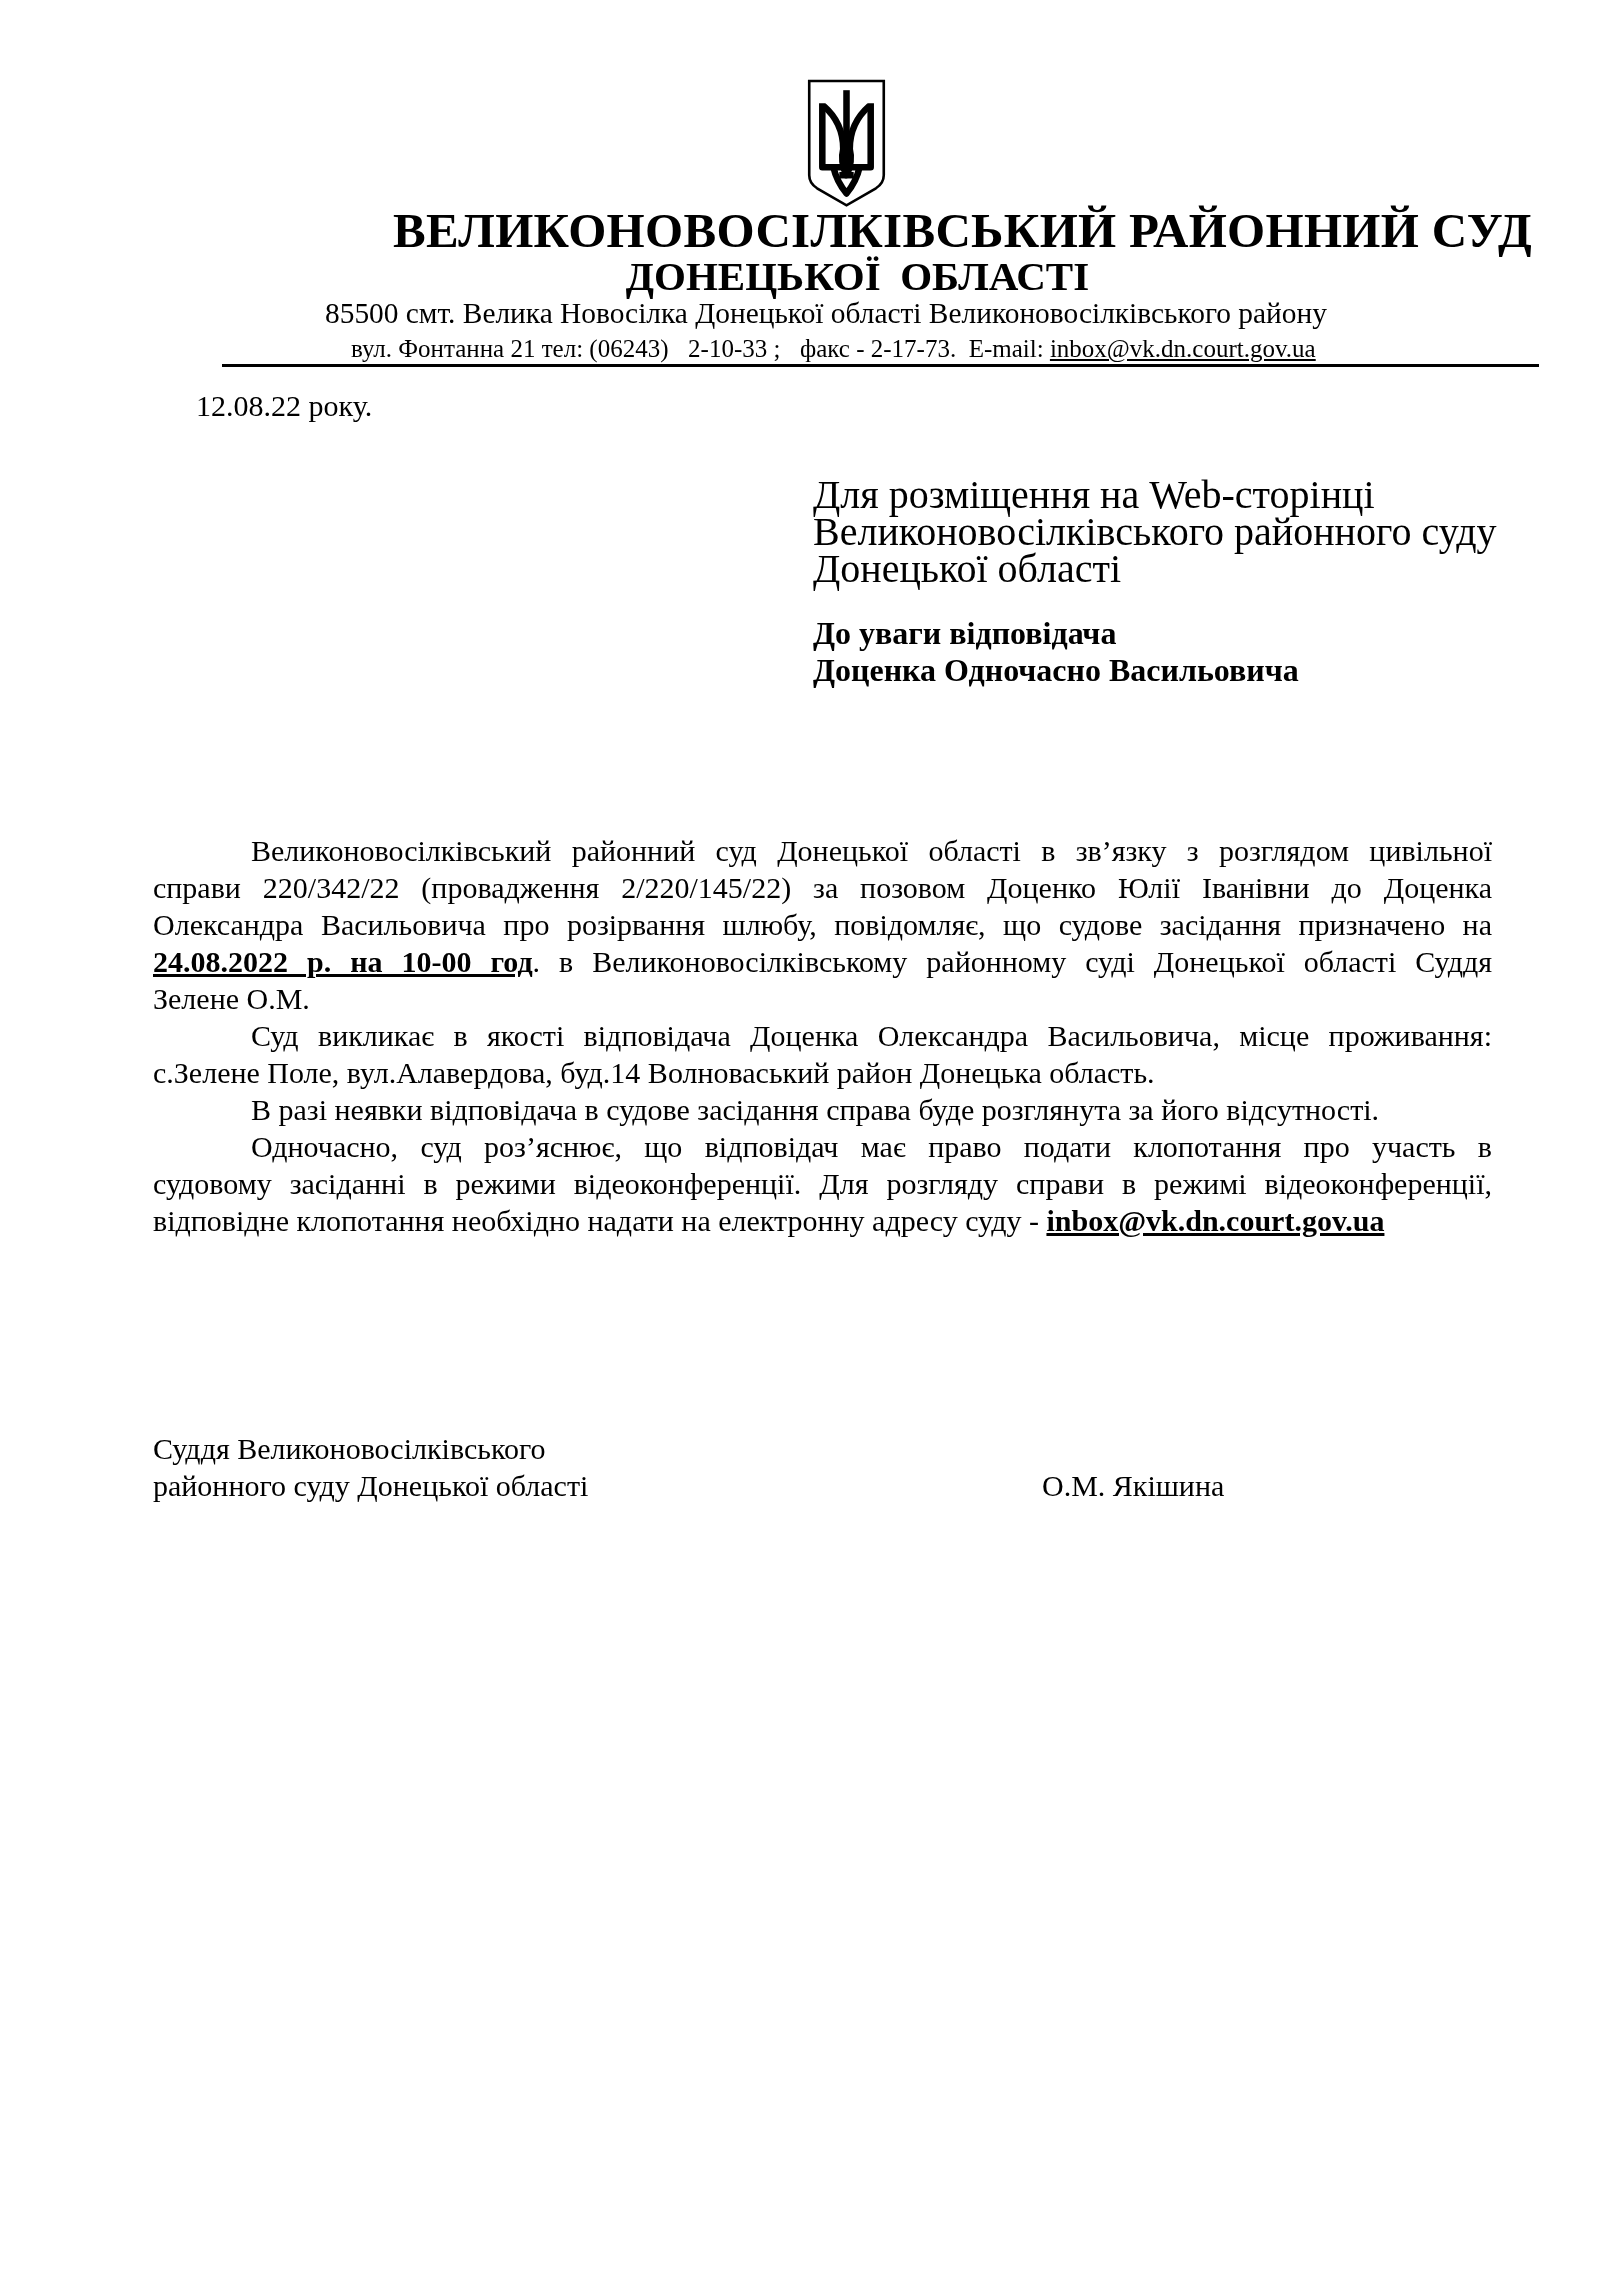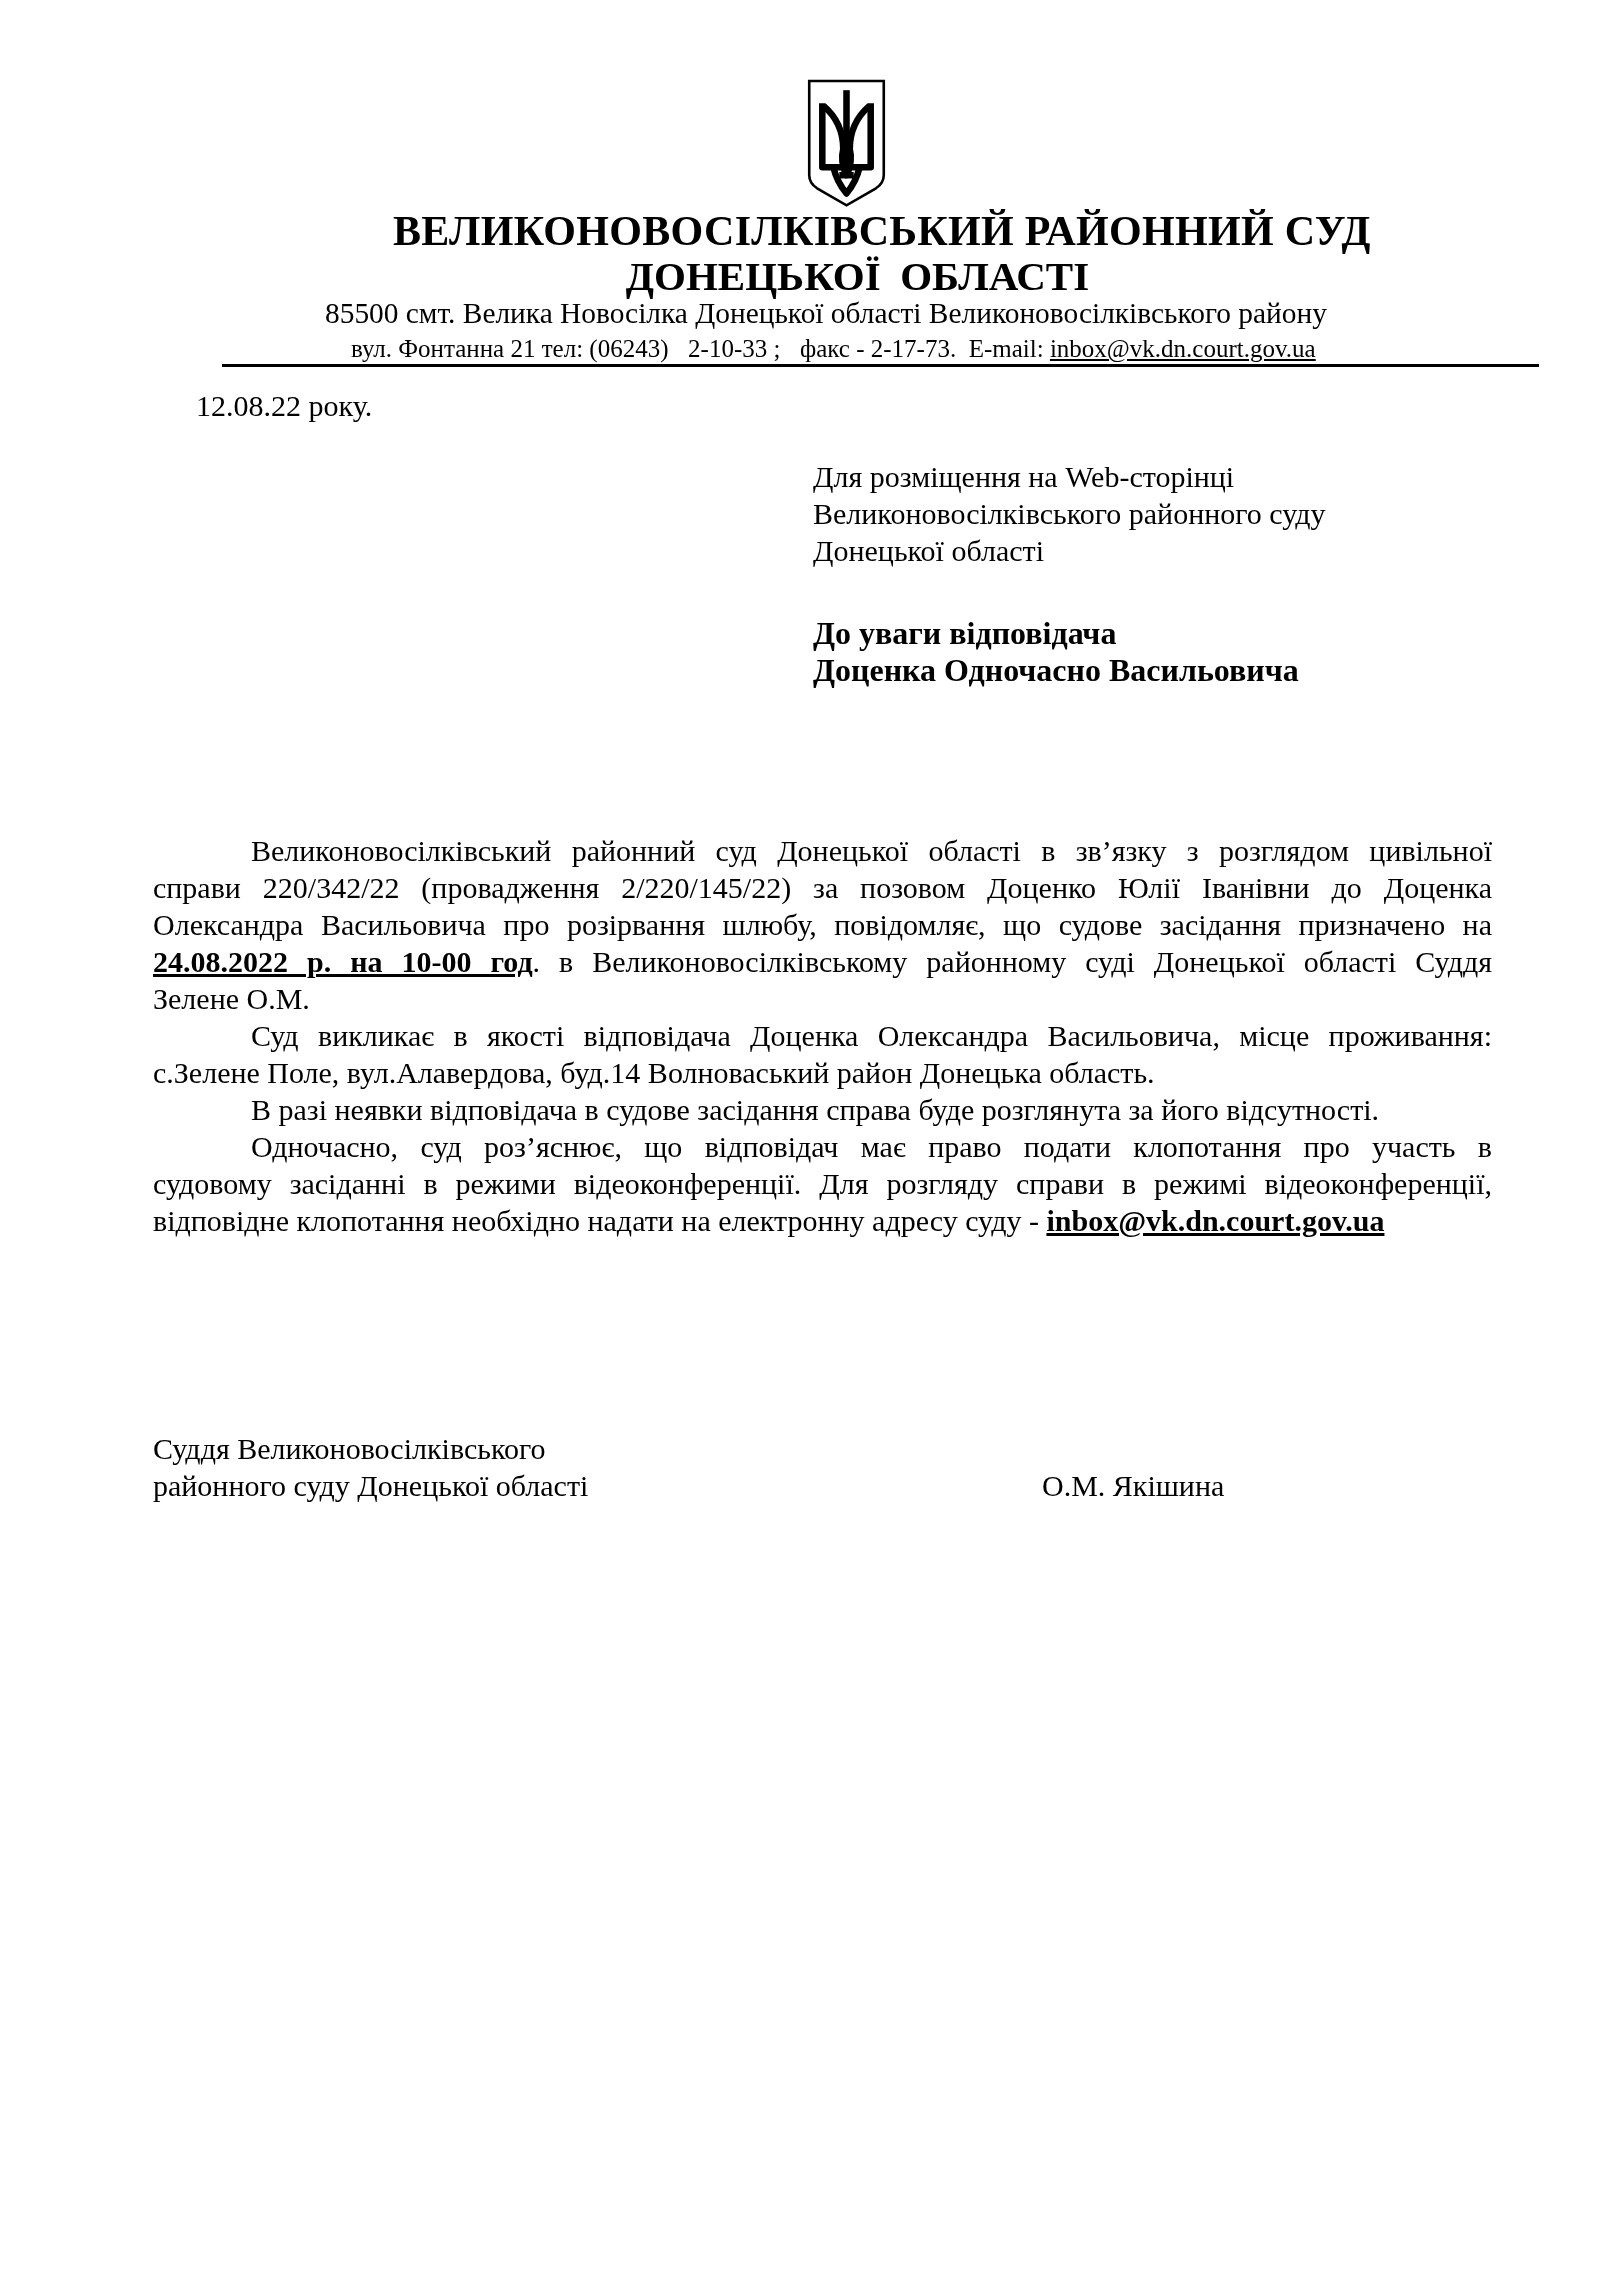--- a/index.html
+++ b/index.html
@@ -1,30 +1,30 @@
 <!DOCTYPE html>
 <html style="font-size:10.5px"><head>
 <meta charset="utf-8">
 <style>
   html, body { margin: 0; padding: 0; background: #ffffff; }
   body { width: 1623px; height: 2295px; position: relative; overflow: hidden;
          font-family: "Liberation Serif", "DejaVu Serif", serif; color: #000; }
   .abs { position: absolute; white-space: nowrap; }
   .emblem { left: 804px; top: 77px; width: 85px; height: 131px; }
   .title1 { left: 393px; top: 208px; width: 929px; text-align: center;
-            font-size: 42px; font-weight: bold; line-height: 46px; letter-spacing: 0.3px; }
+            font-size: 49px; font-weight: bold; line-height: 46px; letter-spacing: 0.3px; }
   .title2 { left: 393px; top: 253px; width: 929px; text-align: center;
             font-size: 41px; font-weight: bold; line-height: 46px; word-spacing: 9.2px; }
   .addr1 { left: 325px; top: 296px; font-size: 29.4px; line-height: 35px; }
   .addr2 { left: 351px; top: 334px; font-size: 25px; line-height: 29px; }
   .addr2 .gap { display: inline-block; width: 19.6px; }
   .email-link { text-decoration: underline; }
   .rule { left: 222px; top: 364px; width: 1317px; height: 2.6px; background: #000; }
   .date { left: 196px; top: 387px; font-size: 30px; line-height: 37px; }
-  .recipient { left: 813px; top: 458px; font-size: 30px; line-height: 37px; }
+  .recipient { left: 813px; top: 476px; font-size: 40px; line-height: 37px; }
   .recipient div { height: 37px; }
   .attention { left: 813px; top: 615px; font-size: 32px; line-height: 37px; font-weight: bold; }
   .attention div { height: 37px; }
   .body { left: 153px; top: 832px; width: 1339px; font-size: 30px; line-height: 37px;
           white-space: normal; }
   .line { display: block; height: 37px; white-space: nowrap; text-align: justify;
           text-align-last: justify; }
   .line.last { text-align-last: left; }
   .indent { padding-left: 98px; }
   .u-bold { font-weight: bold; text-decoration: underline; text-decoration-thickness: 2.6px; }

